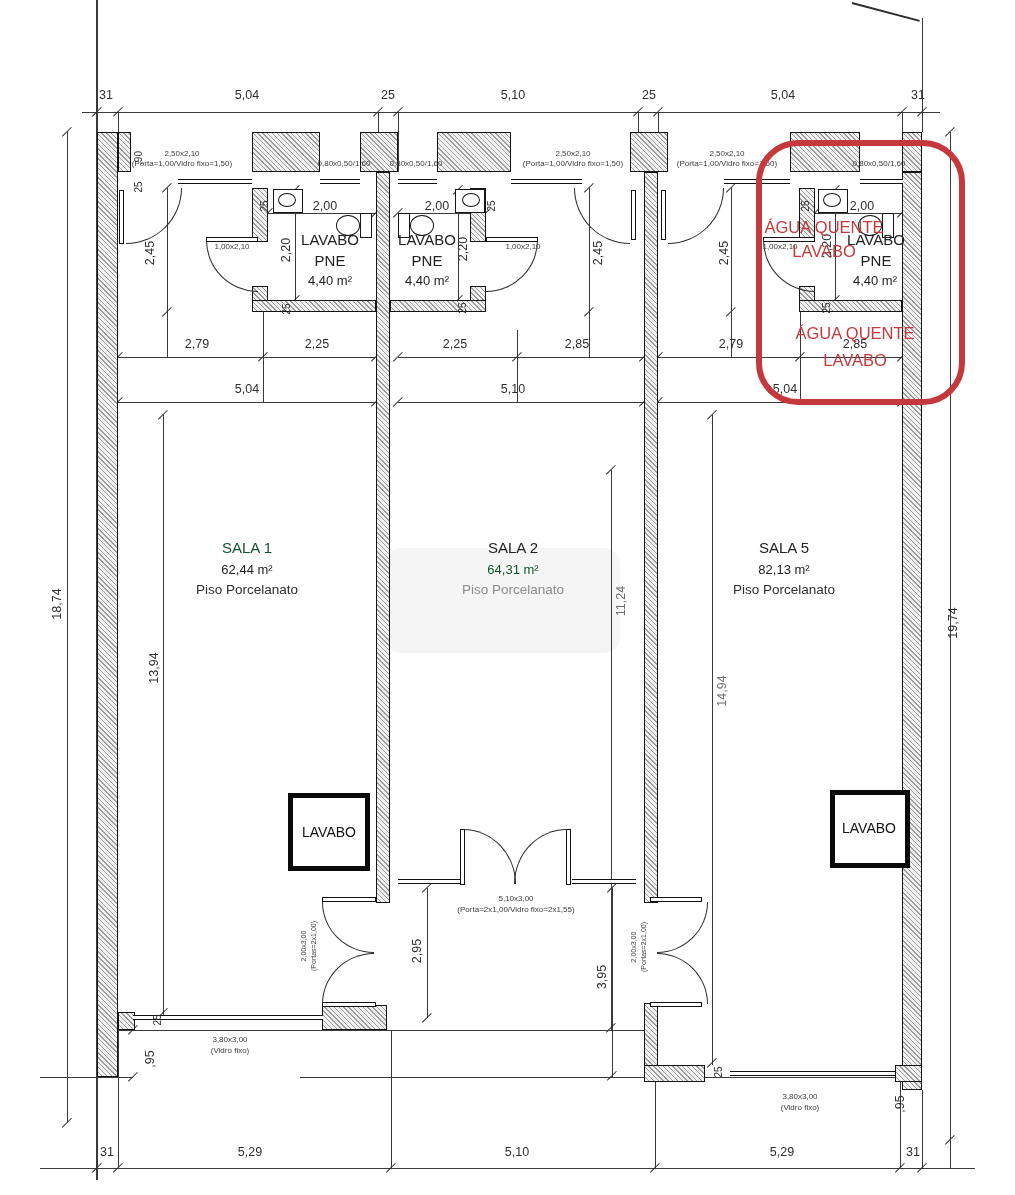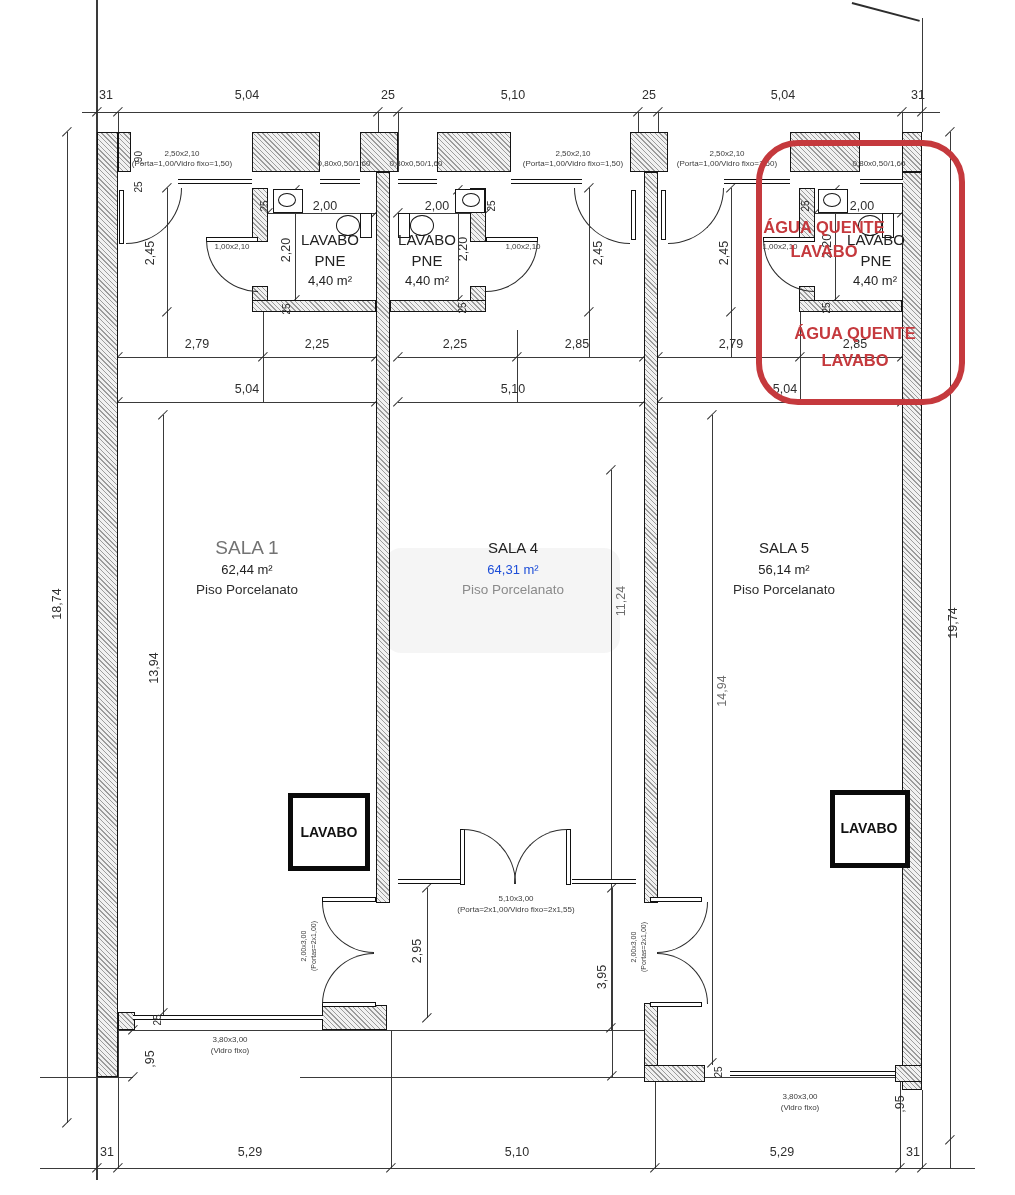--- a/index.html
+++ b/index.html
@@ -15,21 +15,21 @@
   .leafv{position:absolute;width:5px;box-sizing:border-box;border:1.2px solid #111;background:#fff;z-index:3;}
   .leafh{position:absolute;height:5px;box-sizing:border-box;border:1.2px solid #111;background:#fff;z-index:3;}
   .arc{position:absolute;box-sizing:border-box;z-index:3;}
   .arc-br{border-right:1.2px solid #2a2a2a;border-bottom:1.2px solid #2a2a2a;border-bottom-right-radius:100% 100%;}
   .arc-bl{border-left:1.2px solid #2a2a2a;border-bottom:1.2px solid #2a2a2a;border-bottom-left-radius:100% 100%;}
   .arc-tr{border-right:1.2px solid #2a2a2a;border-top:1.2px solid #2a2a2a;border-top-right-radius:100% 100%;}
   .arc-tl{border-left:1.2px solid #2a2a2a;border-top:1.2px solid #2a2a2a;border-top-left-radius:100% 100%;}
   .lbl{position:absolute;color:#2e2e2e;white-space:nowrap;transform:translate(-50%,-50%);
        z-index:5;font-size:12.5px;line-height:1;}
   .lbl.rot{transform:translate(-50%,-50%) rotate(-90deg);}
-  .lbl.b{font-weight:bold;}
+  .lbl.b{font-weight:normal;}
   .fix{position:absolute;box-sizing:border-box;border:1.5px solid #161616;background:#fff;z-index:3;}
   .oval{border-radius:50%;}
   .lavbox{position:absolute;box-sizing:border-box;border:5px solid #0a0a0a;background:#fff;z-index:4;}
   .redbox{position:absolute;box-sizing:border-box;border:6px solid #c5393d;border-radius:42px;
           background:transparent;z-index:6;}
   .diag{position:absolute;height:1.6px;background:#2d2d2d;transform-origin:left center;z-index:1;}
   .wm{position:absolute;background:rgba(120,120,120,0.07);border-radius:16px;z-index:0;}
 </style>
 </head>
 <body>
@@ -275,28 +275,28 @@
     <span class="lbl" style="left: 577px; top: 344px;">2,85</span>
     <span class="lbl" style="left: 731px; top: 344px;">2,79</span>
     <span class="lbl" style="left: 855px; top: 344px;">2,85</span>
     <span class="lbl" style="left: 247px; top: 389px;">5,04</span>
     <span class="lbl" style="left: 513px; top: 389px;">5,10</span>
     <span class="lbl" style="left: 785px; top: 389px;">5,04</span>
     <span class="lbl b" style="left: 824px; top: 227px; font-size: 16.5px; color: rgb(197, 57, 61);">ÁGUA QUENTE</span>
     <span class="lbl b" style="left: 824px; top: 251px; font-size: 16.5px; color: rgb(197, 57, 61);">LAVABO</span>
     <span class="lbl b" style="left: 855px; top: 333px; font-size: 16.5px; color: rgb(197, 57, 61);">ÁGUA QUENTE</span>
     <span class="lbl b" style="left: 855px; top: 360px; font-size: 16.5px; color: rgb(197, 57, 61);">LAVABO</span>
-    <span class="lbl" style="left: 247px; top: 547px; font-size: 19px; color: #737373;">SALA 1</span>
+    <span class="lbl" style="left: 247px; top: 547px; font-size: 15px; color: #14532d;">SALA 1</span>
     <span class="lbl" style="left: 247px; top: 569px; font-size: 13px; color: rgb(34, 34, 34);">62,44 m²</span>
     <span class="lbl" style="left: 247px; top: 590px; font-size: 13.5px; color: rgb(46, 46, 46);">Piso Porcelanato</span>
-    <span class="lbl" style="left: 513px; top: 547px; font-size: 15px; color: rgb(34, 34, 34);">SALA 4</span>
-    <span class="lbl" style="left: 513px; top: 569px; font-size: 13px; color: #1d4ed8;">64,31 m²</span>
+    <span class="lbl" style="left: 513px; top: 547px; font-size: 15px; color: rgb(34, 34, 34);">SALA 2</span>
+    <span class="lbl" style="left: 513px; top: 569px; font-size: 13px; color: #14532d;">64,31 m²</span>
     <span class="lbl" style="left: 513px; top: 590px; font-size: 13.5px; color: rgb(139, 139, 139);">Piso Porcelanato</span>
     <span class="lbl" style="left: 784px; top: 547px; font-size: 15px; color: rgb(34, 34, 34);">SALA 5</span>
-    <span class="lbl" style="left: 784px; top: 569px; font-size: 13px; color: rgb(34, 34, 34);">56,14 m²</span>
+    <span class="lbl" style="left: 784px; top: 569px; font-size: 13px; color: rgb(34, 34, 34);">82,13 m²</span>
     <span class="lbl" style="left: 784px; top: 590px; font-size: 13.5px; color: rgb(46, 46, 46);">Piso Porcelanato</span>
     <span class="lbl rot" style="left: 57px; top: 604px;">18,74</span>
     <span class="lbl rot" style="left: 154px; top: 668px;">13,94</span>
     <span class="lbl rot" style="left: 621px; top: 601px; color: rgb(110, 110, 110);">11,24</span>
     <span class="lbl rot" style="left: 722px; top: 691px; color: rgb(110, 110, 110);">14,94</span>
     <span class="lbl rot" style="left: 953px; top: 623px;">19,74</span>
     <span class="lbl b" style="left: 329px; top: 832px; font-size: 14px; color: rgb(17, 17, 17);">LAVABO</span>
     <span class="lbl b" style="left: 869px; top: 828px; font-size: 14px; color: rgb(17, 17, 17);">LAVABO</span>
     <span class="lbl rot" style="left: 303px; top: 946px; font-size: 7px; color: rgb(60, 60, 60);">2,00x3,00</span>
     <span class="lbl rot" style="left: 313px; top: 946px; font-size: 7px; color: rgb(60, 60, 60);">(Portas=2x1,00)</span>

